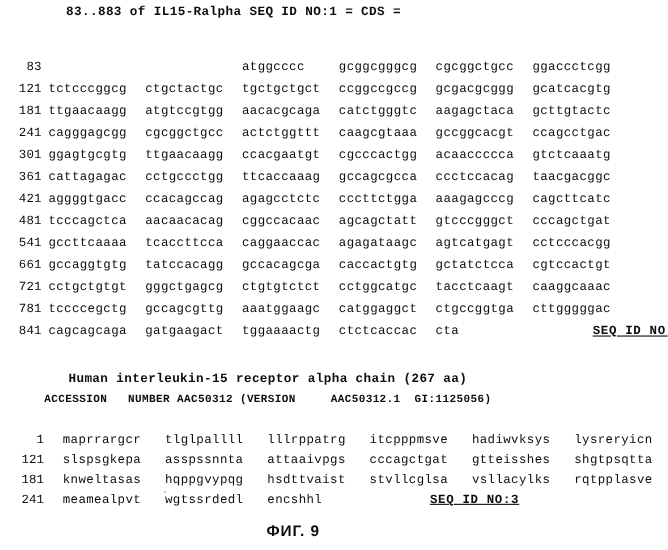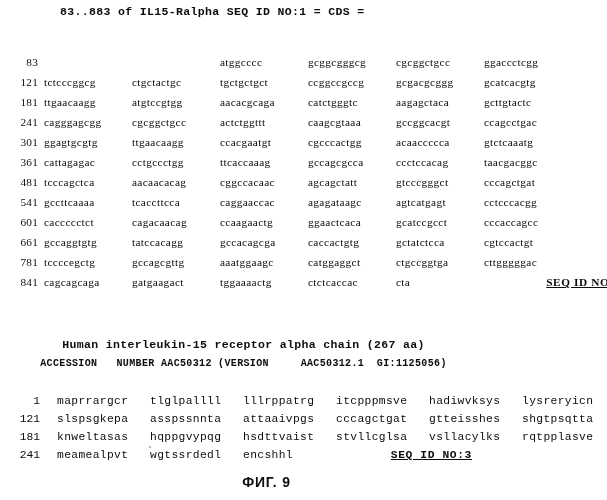--- a/index.html
+++ b/index.html
@@ -34,21 +34,20 @@
     letter-spacing: 0.35px;
     white-space: pre;
   }
 
   
   .nt-block {
     position: absolute;
     left: 0px;
     top: 52px;
     width: 513px;
-    font-family: Liberation Serif, serif;
   }
   .seq-row {
     display: flex;
     align-items: baseline;
     height: 20px;
     line-height: 20px;
     white-space: pre;
   }
   .seq-num {
     width: 38px;
@@ -169,24 +168,25 @@
 
   <div class="doc-title">83..883 of IL15-Ralpha SEQ ID NO:1 = CDS =</div>
 
   <div class="nt-block" id="nt-block">
       <div class="seq-row"><span class="seq-num">83</span><span class="seq-chunks"><span class="chunk"></span><span class="chunk"></span><span class="chunk">atggcccc</span><span class="chunk">gcggcgggcg</span><span class="chunk">cgcggctgcc</span><span class="chunk">ggaccctcgg</span></span></div>
       <div class="seq-row"><span class="seq-num">121</span><span class="seq-chunks"><span class="chunk">tctcccggcg</span><span class="chunk">ctgctactgc</span><span class="chunk">tgctgctgct</span><span class="chunk">ccggccgccg</span><span class="chunk">gcgacgcggg</span><span class="chunk">gcatcacgtg</span></span></div>
       <div class="seq-row"><span class="seq-num">181</span><span class="seq-chunks"><span class="chunk">ttgaacaagg</span><span class="chunk">atgtccgtgg</span><span class="chunk">aacacgcaga</span><span class="chunk">catctgggtc</span><span class="chunk">aagagctaca</span><span class="chunk">gcttgtactc</span></span></div>
       <div class="seq-row"><span class="seq-num">241</span><span class="seq-chunks"><span class="chunk">cagggagcgg</span><span class="chunk">cgcggctgcc</span><span class="chunk">actctggttt</span><span class="chunk">caagcgtaaa</span><span class="chunk">gccggcacgt</span><span class="chunk">ccagcctgac</span></span></div>
       <div class="seq-row"><span class="seq-num">301</span><span class="seq-chunks"><span class="chunk">ggagtgcgtg</span><span class="chunk">ttgaacaagg</span><span class="chunk">ccacgaatgt</span><span class="chunk">cgcccactgg</span><span class="chunk">acaaccccca</span><span class="chunk">gtctcaaatg</span></span></div>
       <div class="seq-row"><span class="seq-num">361</span><span class="seq-chunks"><span class="chunk">cattagagac</span><span class="chunk">cctgccctgg</span><span class="chunk">ttcaccaaag</span><span class="chunk">gccagcgcca</span><span class="chunk">ccctccacag</span><span class="chunk">taacgacggc</span></span></div>
+      <div class="seq-row"><span class="seq-num">421</span><span class="seq-chunks"><span class="chunk">aggggtgacc</span><span class="chunk">ccacagccag</span><span class="chunk">agagcctctc</span><span class="chunk">cccttctgga</span><span class="chunk">aaagagcccg</span><span class="chunk">cagcttcatc</span></span></div>
       <div class="seq-row"><span class="seq-num">481</span><span class="seq-chunks"><span class="chunk">tcccagctca</span><span class="chunk">aacaacacag</span><span class="chunk">cggccacaac</span><span class="chunk">agcagctatt</span><span class="chunk">gtcccgggct</span><span class="chunk">cccagctgat</span></span></div>
       <div class="seq-row"><span class="seq-num">541</span><span class="seq-chunks"><span class="chunk">gccttcaaaa</span><span class="chunk">tcaccttcca</span><span class="chunk">caggaaccac</span><span class="chunk">agagataagc</span><span class="chunk">agtcatgagt</span><span class="chunk">cctcccacgg</span></span></div>
-      <div class="seq-row"><span class="seq-num">601</span><span class="seq-chunks"><span class="chunk">caccccctct</span><span class="chunk">cagacaacag</span><span class="chunk">ccaagaactg</span><span class="chunk">ggaactcaca</span><span class="chunk">gcatccgcct</span><span class="chunk">cccaccagcc</span></span></div>
       <div class="seq-row"><span class="seq-num">661</span><span class="seq-chunks"><span class="chunk">gccaggtgtg</span><span class="chunk">tatccacagg</span><span class="chunk">gccacagcga</span><span class="chunk">caccactgtg</span><span class="chunk">gctatctcca</span><span class="chunk">cgtccactgt</span></span></div>
+      <div class="seq-row"><span class="seq-num">721</span><span class="seq-chunks"><span class="chunk">cctgctgtgt</span><span class="chunk">gggctgagcg</span><span class="chunk">ctgtgtctct</span><span class="chunk">cctggcatgc</span><span class="chunk">tacctcaagt</span><span class="chunk">caaggcaaac</span></span></div>
       <div class="seq-row"><span class="seq-num">781</span><span class="seq-chunks"><span class="chunk">tccccegctg</span><span class="chunk">gccagcgttg</span><span class="chunk">aaatggaagc</span><span class="chunk">catggaggct</span><span class="chunk">ctgccggtga</span><span class="chunk">cttgggggac</span></span></div>
       <div class="seq-row"><span class="seq-num">841</span><span class="seq-chunks"><span class="chunk">cagcagcaga</span><span class="chunk">gatgaagact</span><span class="chunk">tggaaaactg</span><span class="chunk">ctctcaccac</span><span class="chunk">cta</span><span class="seqid-slot"><span class="seqid">SEQ ID NO:2</span></span></span></div>
     </div>
 
   <div class="prot-head">
     <div class="prot-head-line1">Human interleukin-15 receptor alpha chain (267 aa)</div>
     <div class="prot-head-line2">ACCESSION   NUMBER AAC50312 (VERSION     AAC50312.1  GI:1125056)</div>
   </div>
 
   <div class="aa-block" id="aa-block">

